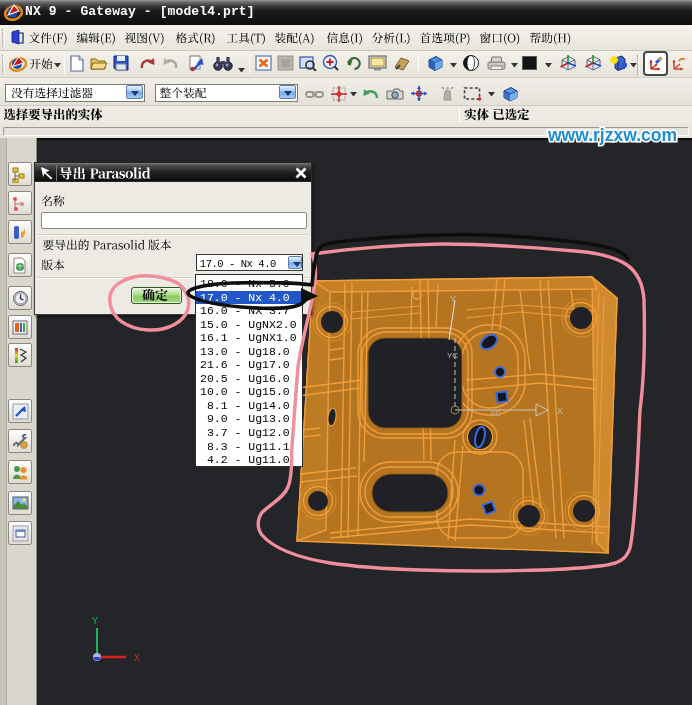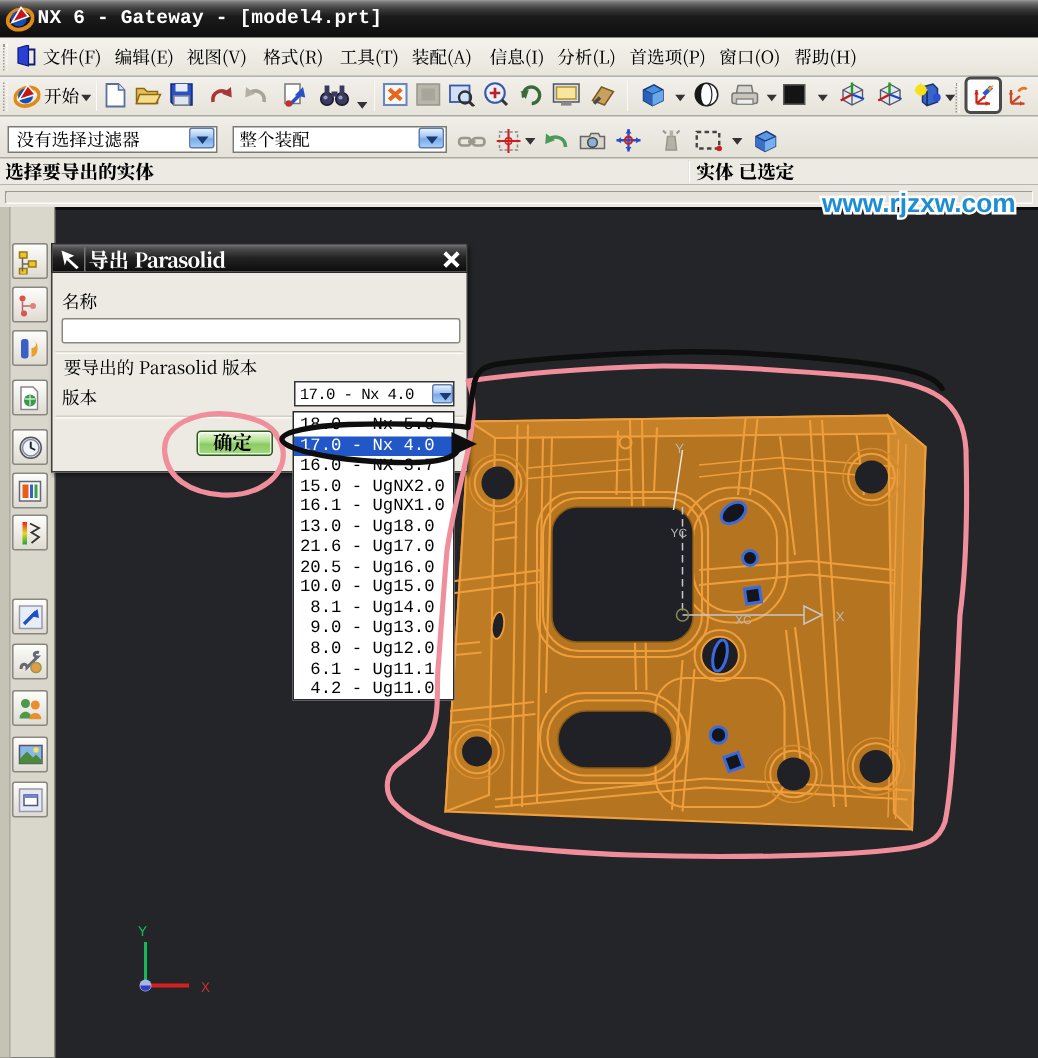--- a/index.html
+++ b/index.html
@@ -32,21 +32,21 @@
 .ddsel{background:#2257c8;color:#fff}
 #watermark{left:540px;top:121px;width:152px;height:26px}
 </style></head><body>
 
 <div class="abs" id="titlebar">
 <svg class="abs" style="left:4px;top:3px" width="19" height="19" viewBox="0 0 19 19">
       <ellipse cx="9.5" cy="10" rx="8.5" ry="6.5" fill="none" stroke="#e08a18" stroke-width="2.6" transform="rotate(-18 9.5 10)"></ellipse>
       <circle cx="8.5" cy="9.5" r="5.2" fill="#1450b4"></circle>
       <path d="M4 12 L10 2 L15 8 Z" fill="#c81616" stroke="#fff" stroke-width="1.1"></path>
     </svg>
-<div id="titletext">NX 6 - Gateway - [model4.prt]</div>
+<div id="titletext">NX 9 - Gateway - [model4.prt]</div>
 </div>
 <div class="abs" id="menubar">
 <div class="grip" style="height:18px"></div>
 <svg class="abs" style="left:10px;top:5px" width="15" height="16" viewBox="0 0 15 16">
       <path d="M2 2 L9 0 L9 14 L2 12 Z" fill="#2a3fd4" stroke="#101a70" stroke-width=".8"></path>
       <path d="M9 3 L13 3 L13 13 L9 13" fill="none" stroke="#101a70" stroke-width="1.2"></path>
     </svg>
 </div>
 <svg class="ct" style="left:28px;top:29.9px" width="42" height="17" viewBox="0 -12.60 42 17.40">
     <path d="M4.9 -10.0Q5.6 -9.8 6.1 -9.5Q6.5 -9.3 6.8 -9.0Q7.0 -8.7 7.0 -8.4Q7.1 -8.1 7.0 -8.0Q6.9 -7.8 6.7 -7.7Q6.5 -7.7 6.3 -7.9Q6.2 -8.2 5.9 -8.6Q5.7 -9.0 5.4 -9.3Q5.1 -9.7 4.7 -9.9ZM9.5 -7.4Q9.1 -5.8 8.4 -4.5Q7.7 -3.2 6.6 -2.1Q5.6 -1.1 4.1 -0.3Q2.6 0.5 0.6 1.0L0.5 0.8Q2.8 0.0 4.4 -1.2Q6.1 -2.4 7.0 -3.9Q8.0 -5.5 8.4 -7.4ZM10.3 -8.2Q10.3 -8.2 10.5 -8.2Q10.6 -8.1 10.7 -7.9Q10.9 -7.8 11.1 -7.6Q11.3 -7.4 11.5 -7.3Q11.4 -7.1 11.2 -7.1H0.7L0.6 -7.4H9.7ZM3.2 -7.4Q3.6 -5.8 4.4 -4.6Q5.2 -3.4 6.3 -2.4Q7.3 -1.5 8.7 -0.9Q10.1 -0.3 11.6 0.1L11.6 0.2Q11.3 0.3 11.0 0.4Q10.8 0.6 10.6 0.9Q9.1 0.5 7.9 -0.2Q6.7 -0.9 5.7 -1.9Q4.7 -2.9 4.0 -4.2Q3.4 -5.6 3.0 -7.2Z M15.5 -4.0H22.0L22.6 -4.7Q22.6 -4.7 22.7 -4.7Q22.8 -4.6 22.9 -4.4Q23.1 -4.3 23.3 -4.1Q23.5 -4.0 23.6 -3.8Q23.6 -3.6 23.3 -3.6H15.6ZM17.1 -9.4 18.3 -9.0Q18.3 -8.9 18.2 -8.9Q18.1 -8.8 17.9 -8.8Q17.5 -7.5 16.9 -6.4Q16.3 -5.3 15.6 -4.6L15.4 -4.7Q15.8 -5.3 16.1 -6.0Q16.4 -6.8 16.7 -7.7Q16.9 -8.5 17.1 -9.4ZM19.1 -9.9 20.4 -9.8Q20.4 -9.7 20.3 -9.6Q20.2 -9.5 20.0 -9.5V0.6Q20.0 0.7 19.9 0.8Q19.8 0.8 19.6 0.9Q19.5 0.9 19.3 0.9H19.1ZM16.8 -7.3H21.7L22.2 -8.0Q22.2 -8.0 22.3 -7.9Q22.4 -7.8 22.6 -7.7Q22.8 -7.6 23.0 -7.4Q23.1 -7.3 23.3 -7.1Q23.2 -6.9 23.0 -6.9H16.8ZM14.0 -6.5 14.4 -7.0 15.2 -6.7Q15.2 -6.6 15.1 -6.6Q15.0 -6.5 14.9 -6.5V0.7Q14.9 0.7 14.8 0.8Q14.7 0.8 14.5 0.9Q14.4 0.9 14.2 0.9H14.0ZM15.0 -10.1 16.3 -9.6Q16.3 -9.5 16.2 -9.4Q16.0 -9.4 15.8 -9.4Q15.4 -8.3 14.9 -7.3Q14.4 -6.3 13.8 -5.4Q13.2 -4.6 12.6 -3.9L12.4 -4.1Q12.9 -4.8 13.4 -5.7Q13.9 -6.7 14.3 -7.8Q14.7 -8.9 15.0 -10.1Z M26.0 -3.6Q26.0 -2.5 26.2 -1.6Q26.4 -0.6 26.8 0.3Q27.3 1.3 28.0 2.4L27.8 2.6Q26.4 1.2 25.8 -0.3Q25.1 -1.8 25.1 -3.6Q25.1 -5.5 25.8 -7.0Q26.4 -8.4 27.8 -9.8L28.0 -9.6Q27.3 -8.5 26.8 -7.6Q26.3 -6.7 26.2 -5.7Q26.0 -4.8 26.0 -3.6Z M28.8 0.0V-0.4L30.5 -0.5H30.8L32.6 -0.4V0.0ZM30.0 0.0Q30.1 -1.0 30.1 -2.0Q30.1 -3.0 30.1 -4.1V-4.7Q30.1 -5.7 30.1 -6.7Q30.1 -7.7 30.0 -8.7H31.2Q31.2 -7.8 31.2 -6.7Q31.2 -5.7 31.2 -4.6V-4.3Q31.2 -3.1 31.2 -2.1Q31.2 -1.0 31.2 0.0ZM30.6 -4.2V-4.6H33.6V-4.2ZM33.5 -3.0 33.3 -4.3V-4.6L33.5 -5.9H33.9V-3.0ZM28.8 -8.4V-8.7H30.6V-8.3H30.5ZM34.8 -6.6 34.4 -8.7 35.0 -8.3H30.6V-8.7H35.3L35.3 -6.6Z M38.1 -3.6Q38.1 -4.8 37.9 -5.7Q37.7 -6.7 37.3 -7.6Q36.8 -8.6 36.0 -9.6L36.3 -9.8Q37.6 -8.4 38.3 -7.0Q39.0 -5.5 39.0 -3.6Q39.0 -1.8 38.3 -0.3Q37.6 1.2 36.3 2.6L36.0 2.4Q36.8 1.3 37.3 0.3Q37.7 -0.6 37.9 -1.6Q38.1 -2.5 38.1 -3.6Z" fill="#000"></path>
@@ -515,22 +515,22 @@
 <div class="dditem ddsel">17.0 - Nx 4.0</div>
 <div class="dditem">16.0 - NX 3.7</div>
 <div class="dditem">15.0 - UgNX2.0</div>
 <div class="dditem">16.1 - UgNX1.0</div>
 <div class="dditem">13.0 - Ug18.0</div>
 <div class="dditem">21.6 - Ug17.0</div>
 <div class="dditem">20.5 - Ug16.0</div>
 <div class="dditem">10.0 - Ug15.0</div>
 <div class="dditem"> 8.1 - Ug14.0</div>
 <div class="dditem"> 9.0 - Ug13.0</div>
-<div class="dditem"> 8.0 - Ug12.0</div>
-<div class="dditem"> 6.1 - Ug11.1</div>
+<div class="dditem"> 3.7 - Ug12.0</div>
+<div class="dditem"> 8.3 - Ug11.1</div>
 <div class="dditem"> 4.2 - Ug11.0</div>
 </div>
 <svg class="abs" id="watermark" width="152" height="26" viewBox="0 0 152 26">
     <text x="8" y="20" font-family="Liberation Sans" font-size="17.5" font-weight="bold" fill="#1e8ed2" stroke="#fff" stroke-width="3.2" paint-order="stroke">www.rjzxw.com</text>
   </svg>
 <svg class="abs" style="left:0;top:0;pointer-events:none" width="692" height="705" viewBox="0 0 692 705">
 <path d="M184 289 C176 278 150 273.5 134 277 C117 281 108 290 110 303 C112 318 126 328.5 148 330 C168 331 184 322 188 309 C190 302 188 295 184 290" fill="none" stroke="#f08f9b" stroke-width="3.5" stroke-linecap="round"></path>
 <path d="M312 254 C340 250 390 245 442 244 C490 244 540 248 575 251 C600 253 617 258 627 265 C637 272 643 284 644 300 C645 340 644 380 640 410 C638 450 636 520 630 548 C626 560 618 564 600 566 C560 571 480 572 420 570 C390 569 350 566 330 563 C300 558 275 550 262 535 C256 527 257 515 266 509 C274 502 284 497 288 487 C293 475 291 460 292 446 C294 420 296 390 298 367 C301 345 308 320 312 300 C315 285 318 268 312 254" fill="none" stroke="#f08f9b" stroke-width="3.4" stroke-linecap="round"></path>
 <path d="M628 259 C624 252 612 247 590 244 C550 238 480 233 440 235 C400 236 350 240 330 243 C320 245 317 250 316 257 C314 267 313 276 312 284" fill="none" stroke="#0e0e0e" stroke-width="3.6" stroke-linecap="round"></path>
 <path d="M312 285 C300 283 262 282 232 283 C207 284 189 288 188 292.5 C187 298 211 304.5 241 307 C266 309 289 309 299 305 C304 303 306 300 305 298" fill="none" stroke="#0e0e0e" stroke-width="3.6" stroke-linecap="round"></path>

